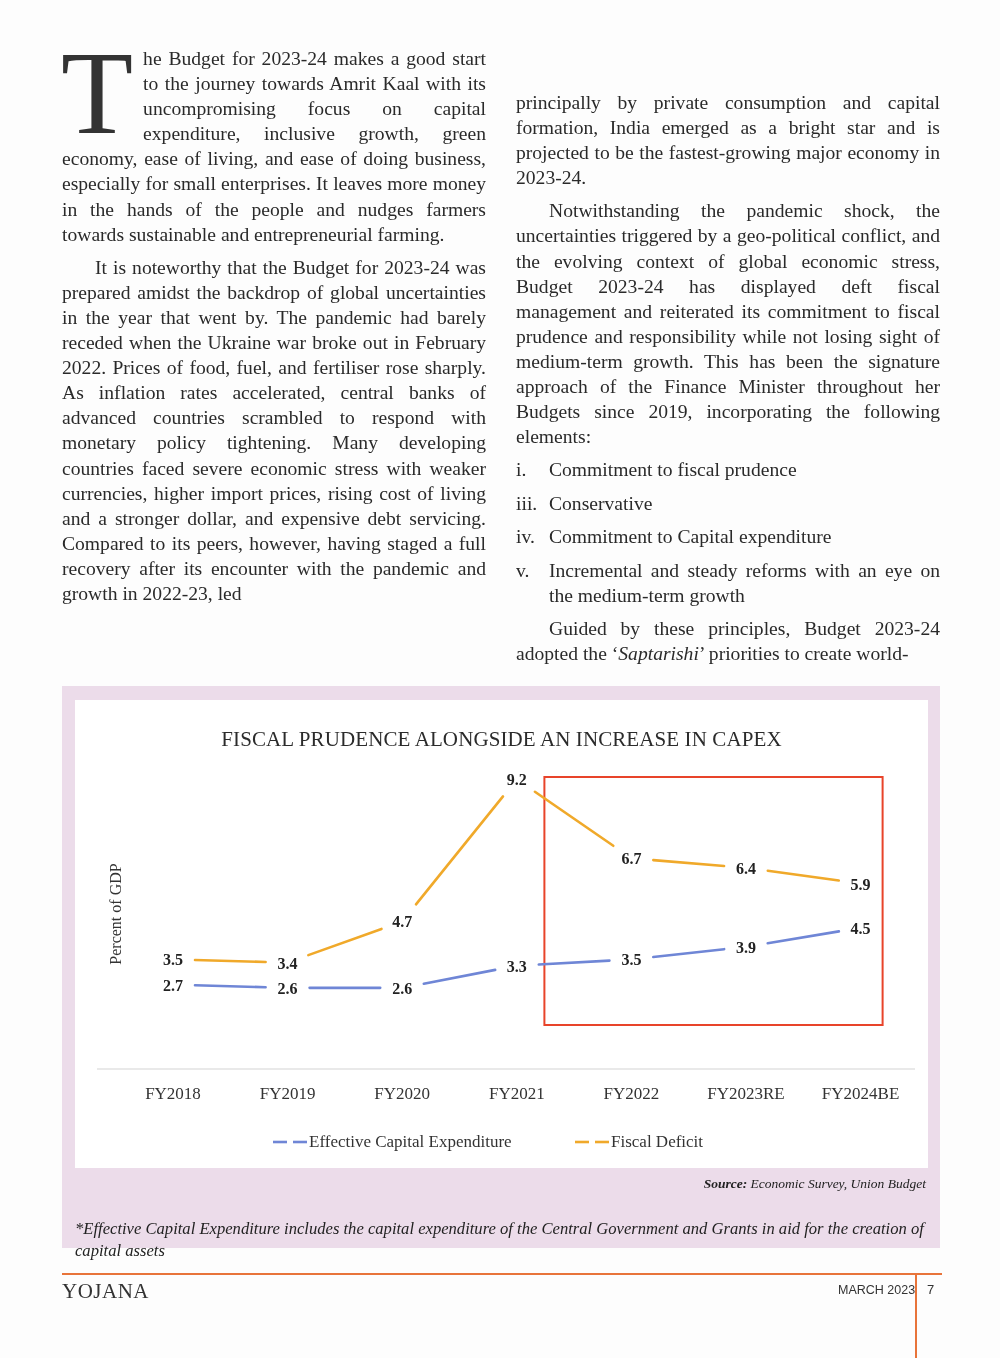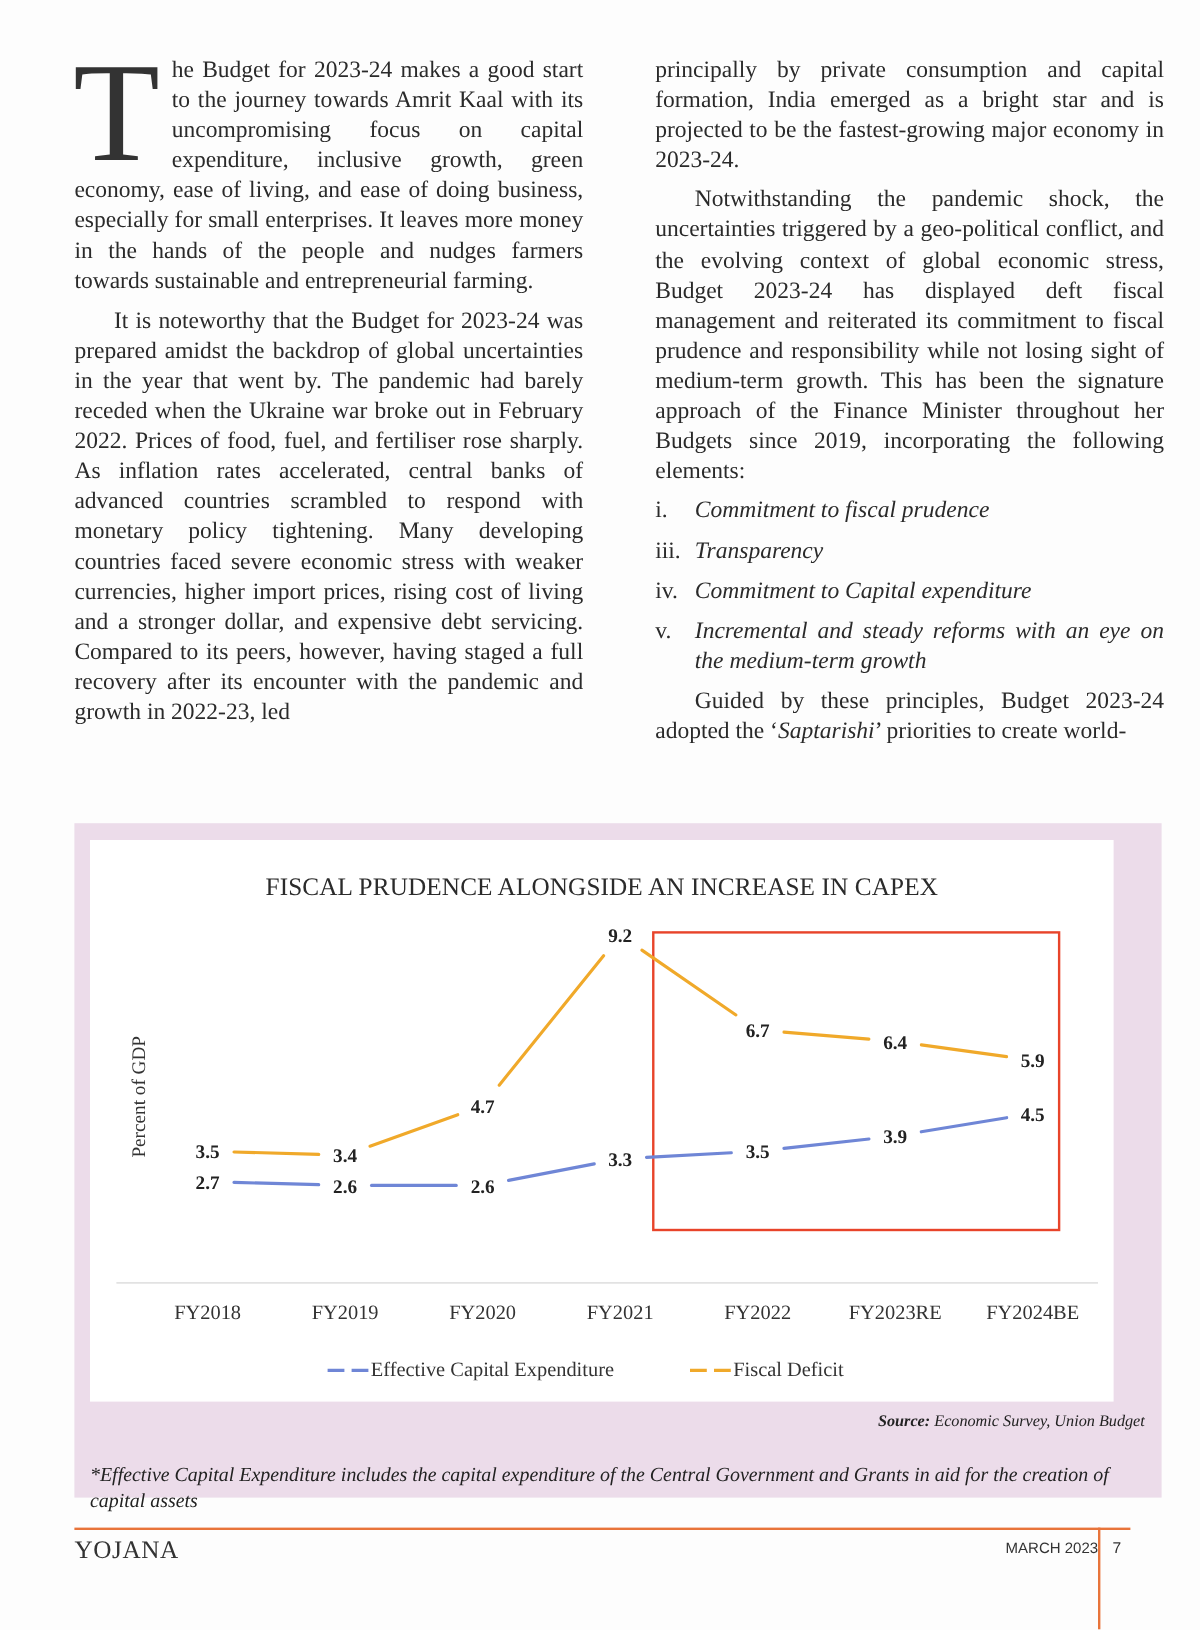--- a/index.html
+++ b/index.html
@@ -7,38 +7,37 @@
     width: 1000px; height: 1358px; position: relative; overflow: hidden;
     background: #fdfdfd;
     font-family: "Liberation Serif", "DejaVu Serif", serif;
     color: #2a2a2a;
   }
   .col {
     position: absolute; top: 46px; width: 424px;
     font-size: 19.6px; line-height: 25.1px; text-align: justify;
   }
   .col-left { left: 62px; }
-  .col-right { left: 546px; }
+  .col-right { left: 516px; margin-top: 44px; }
   .col p { margin: 0 0 8px 0; }
   .indent { text-indent: 33px; font-family: Liberation Serif, serif; }
   .dropcap {
     float: left; font-size: 118px; line-height: 88px; height: 92px;
     margin: 4px 10px 0 -1px; color: #333; font-family: "Liberation Serif", serif;
   }
   .list { margin: 0 0 8px 0; padding: 0; list-style: none; }
   .list li { display: flex; margin-bottom: 8.4px; text-align: left; }
   .list li .num { width: 33px; flex: 0 0 33px; }
-  .list li .txt { flex: 1; text-align: justify; font-style: italic; }
+  .list li .txt { flex: 1; text-align: justify; }
   em { font-style: italic; }
 
   
   .panel {
     position: absolute; left: 62px; top: 686px; width: 878px; height: 562px;
     background: #ecdcea;
-    padding-left: 28px;
   }
   .chart-area {
     position: absolute; left: 13px; top: 14px; width: 853px; height: 468px;
     background: #ffffff;
   }
   .chart-title {
     position: absolute; left: 0; right: 0; top: 27px; text-align: center;
     font-size: 21px; letter-spacing: 0.1px; color: #2b2b2b;
   }
   svg.chart { position: absolute; left: 0; top: 0; }
@@ -83,21 +82,21 @@
 <div class="col col-right">
   <p>principally by private consumption and capital formation, India emerged as a bright star and is projected to be the fastest-growing major economy in 2023-24.</p>
   <p class="indent">Notwithstanding the pandemic shock, the uncertainties triggered by a geo-political conflict, and the evolving context of global economic stress, Budget 2023-24 has displayed deft fiscal management and reiterated its commitment to fiscal prudence and responsibility while not losing sight of medium-term growth. This has been the signature approach of the Finance Minister throughout her Budgets since 2019, incorporating the following elements:</p>
   <ul class="list">
     <li>
         <span class="num">i.</span>
         <span class="txt">Commitment to fiscal prudence</span>
       </li>
     <li>
         <span class="num">iii.</span>
-        <span class="txt">Transparency</span>
+        <span class="txt">Conservative</span>
       </li>
     <li>
         <span class="num">iv.</span>
         <span class="txt">Commitment to Capital expenditure</span>
       </li>
     <li>
         <span class="num">v.</span>
         <span class="txt">Incremental and steady reforms with an eye on the medium-term growth</span>
       </li>
   </ul>

